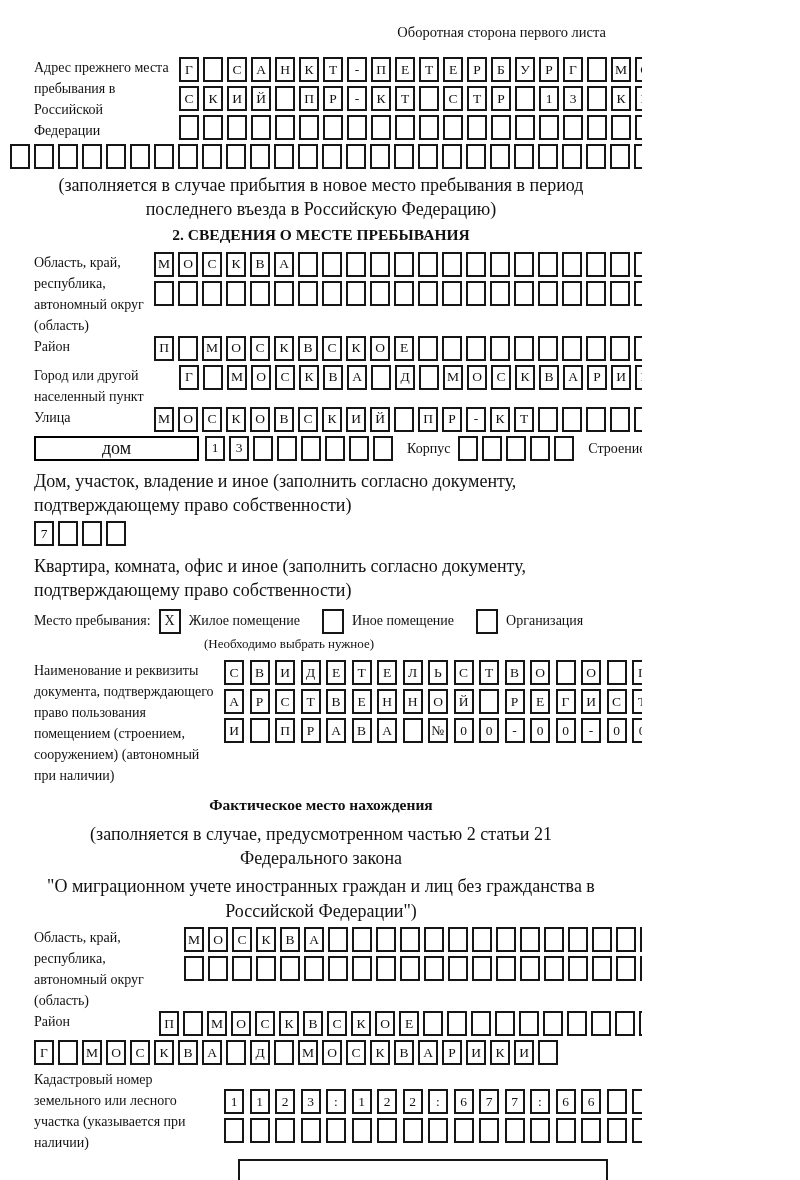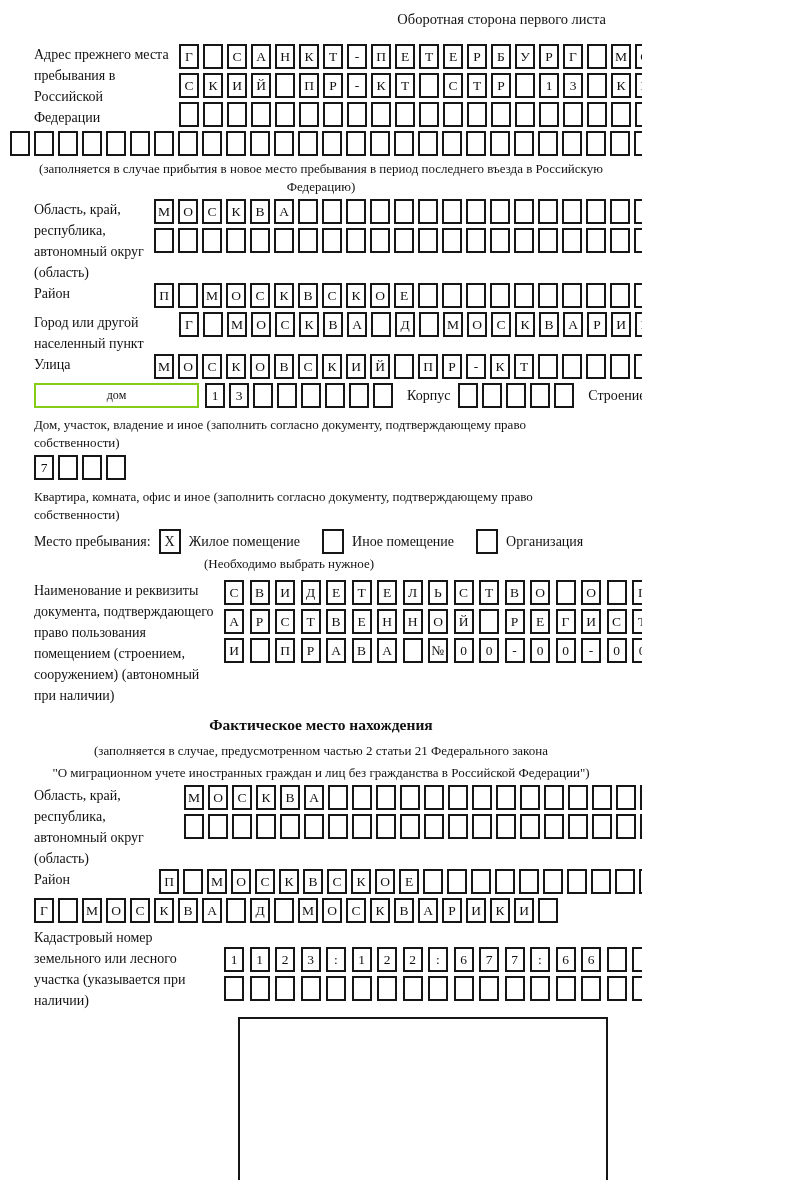--- a/index.html
+++ b/index.html
@@ -1,47 +1,47 @@
 <!DOCTYPE html>
 <html><head>
 <meta charset="utf-8">
 <style>
   html,body { margin:0; padding:0; background:#fff; }
   .page {
     width:642px; height:1180px; box-sizing:border-box; position:relative;
     background:#fff; color:#111;
     font-family:"Liberation Serif","DejaVu Serif",serif;
-    font-size:14px; padding:1px 34px 0 34px; overflow:hidden;
+    font-size:14px; padding:14px 34px 0 34px; overflow:hidden;
   }
   .header-note { text-align:right; font-size:14.5px; margin:10px 2px 16px 0; }
 
   .block { display:flex; align-items:flex-start; }
   .block-label { flex:0 0 auto; line-height:1.5; padding-right:8px; box-sizing:border-box; }
   .w120 { width:120px; } .w125 { width:125px; } .w145 { width:145px; }
   .w150 { width:150px; } .w190 { width:190px; } .w195 { width:195px; }
 
   .cellrow { display:flex; margin-bottom:4px; height:25px; }
   .cell {
     width:20px; height:25px; box-sizing:border-box; flex:0 0 auto;
     border:2px solid #161616; margin-right:4px; background:#fff;
     display:flex; align-items:center; justify-content:center;
     font-size:13.5px; line-height:1;
   }
   .wide-gap .cell { margin-right:5.5px; }
   .overhang { margin-left:-24px; }
 
-  .caption { font-size:13px; line-height:1.35; margin:0 0 4px 0; }
+  .caption { font-size:18px; line-height:1.35; margin:0 0 4px 0; }
   .center { text-align:center; }
   .section-title { text-align:center; font-weight:bold; font-size:15.5px; margin:4px 0 8px 0; }
 
   .inline-row { display:flex; align-items:flex-start; margin-bottom:4px; }
   .wide-box {
-    box-sizing:border-box; height:25px; border:2px solid #84cc16;
+    box-sizing:border-box; height:25px; border:2px solid #000000;
     display:flex; align-items:center; justify-content:center; flex:0 0 auto;
-    font-size:12px;
+    font-size:18px;
     text-align:center;
   }
   .box165 { width:165px; margin-right:6px; }
   .box200 { width:200px; margin-right:6px; }
   .inline-label { flex:0 0 auto; line-height:25px; margin:0 8px 0 10px; }
 
   .stay-row { display:flex; align-items:center; margin:6px 0 2px 0;text-align:center; }
   .checkbox {
     width:22px; height:25px; box-sizing:border-box; border:2px solid #161616;
     display:flex; align-items:center; justify-content:center; flex:0 0 auto;
@@ -175,20 +175,21 @@
       <span class="cell"></span>
       <span class="cell"></span>
       <span class="cell"></span>
       <span class="cell"></span>
       <span class="cell"></span>
       <span class="cell"></span>
       <span class="cell"></span>
     </div>
   <div class="caption center">(заполняется в случае прибытия в новое место пребывания в период последнего въезда в Российскую Федерацию)</div>
 
+  <div class="section-title">2. СВЕДЕНИЯ О МЕСТЕ ПРЕБЫВАНИЯ</div>
 
   <div class="block">
     <div class="block-label w120">Область, край, республика, автономный округ (область)</div>
     <div>
       <div class="cellrow">
           <span class="cell">М</span>
           <span class="cell">О</span>
           <span class="cell">С</span>
           <span class="cell">К</span>
           <span class="cell">В</span>

